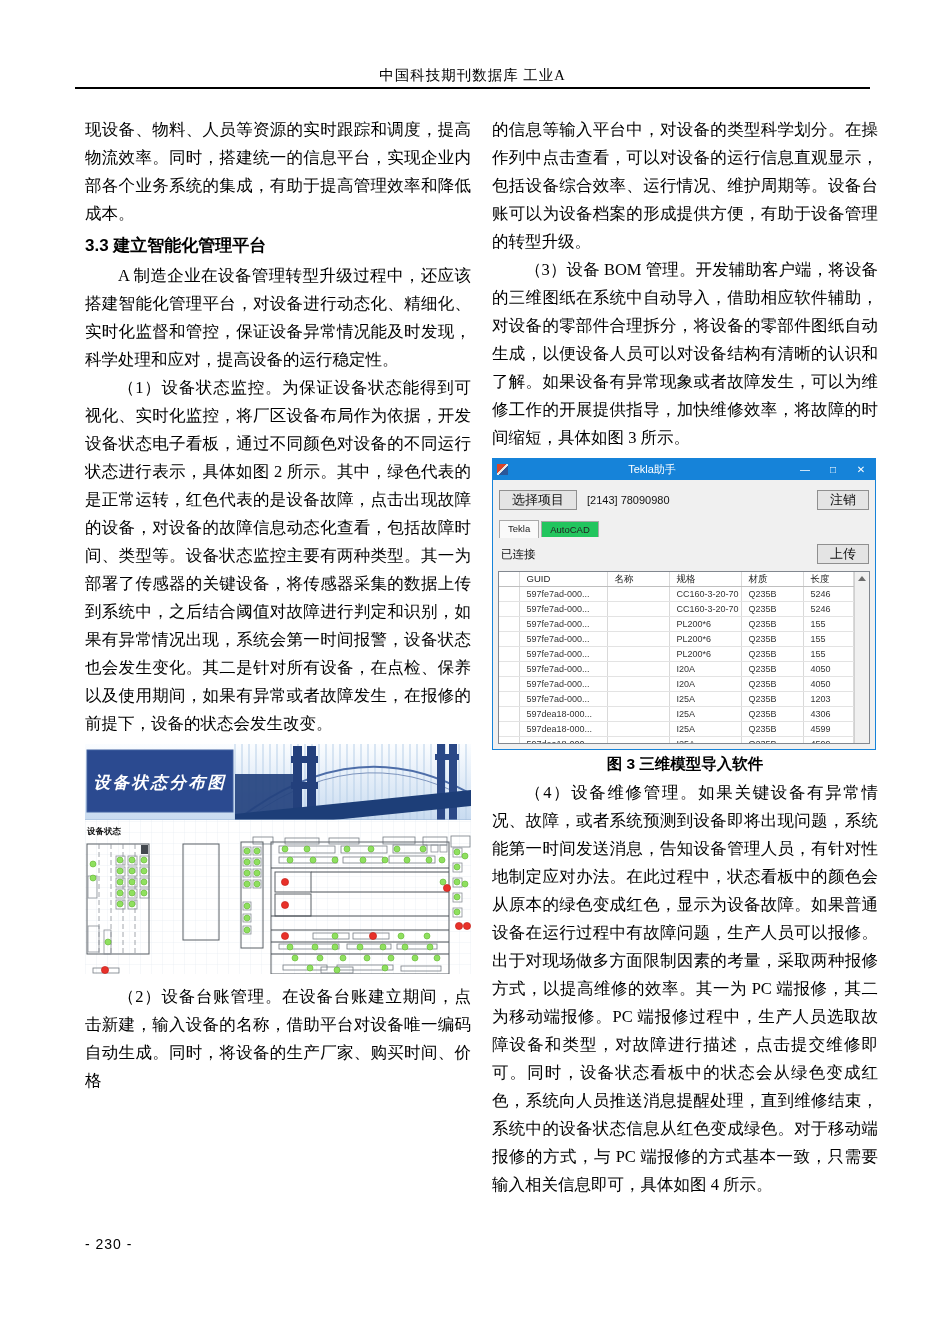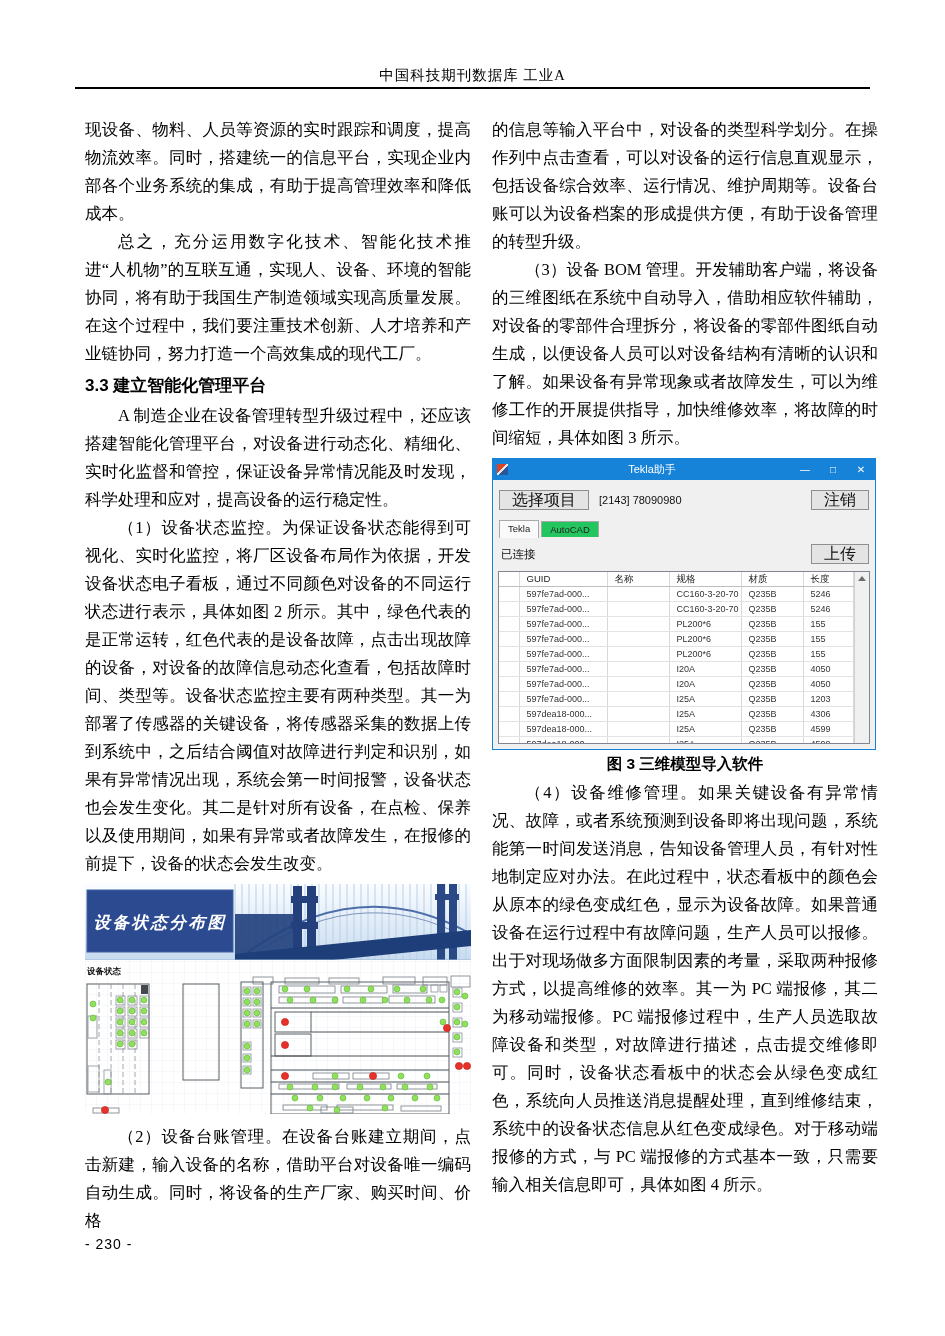--- a/index.html
+++ b/index.html
@@ -57,21 +57,21 @@
   .tk-appicon{
     width:11px;height:11px;margin:0 5px 0 4px;flex:0 0 auto;
     background:linear-gradient(135deg,#d8452a 0 45%,#e8e8e8 45% 55%,#2b579a 55% 100%);
   }
   .tk-title{flex:1 1 auto;line-height:21px;text-align:center;}
   .tk-ctrl{width:28px;text-align:center;font-size:10px;line-height:21px;cursor:default;}
   .tk-toolbar{
     display:flex;align-items:center;padding:6px 6px 4px 6px;flex:0 0 auto;
   }
   .tk-btn{
-    background:#e4e4e4;border:1px solid #8f8f8f;font-size:16px;
+    background:#e4e4e4;border:1px solid #8f8f8f;font-size:13px;
     padding:2px 12px;line-height:14px;color:#111;
   }
   .tk-project{font-size:11px;margin-left:10px;color:#111;flex:1 1 auto;}
   .tk-tabs{display:flex;align-items:flex-end;padding:2px 6px 0 6px;flex:0 0 auto;height:19px;box-sizing:border-box;text-align:right;}
   .tk-tab{
     font-size:9.5px;padding:2px 8px 1px 8px;border:1px solid #a9a9a9;border-bottom:none;
     background:#22c55e;color:#222;margin-right:2px;line-height:12px;
   }
   .tk-tab.active{background:#fafafa;position:relative;top:1px;padding-bottom:3px;}
   .tk-statusrow{
@@ -105,21 +105,20 @@
   }
 </style>
 </head>
 <body>
 
 <div class="header-title">中国科技期刊数据库  工业A</div>
 <div class="header-rule"></div>
 
 <div class="col col-left">
   <p>现设备、物料、人员等资源的实时跟踪和调度，提高物流效率。同时，搭建统一的信息平台，实现企业内部各个业务系统的集成，有助于提高管理效率和降低成本。</p>
-  <p class="indent">总之，充分运用数字化技术、智能化技术推进“人机物”的互联互通，实现人、设备、环境的智能协同，将有助于我国生产制造领域实现高质量发展。在这个过程中，我们要注重技术创新、人才培养和产业链协同，努力打造一个高效集成的现代工厂。</p>
   <h3 class="section">3.3 建立智能化管理平台</h3>
   <p class="indent">A 制造企业在设备管理转型升级过程中，还应该搭建智能化管理平台，对设备进行动态化、精细化、实时化监督和管控，保证设备异常情况能及时发现，科学处理和应对，提高设备的运行稳定性。</p>
   <p class="indent">（1）设备状态监控。为保证设备状态能得到可视化、实时化监控，将厂区设备布局作为依据，开发设备状态电子看板，通过不同颜色对设备的不同运行状态进行表示，具体如图 2 所示。其中，绿色代表的是正常运转，红色代表的是设备故障，点击出现故障的设备，对设备的故障信息动态化查看，包括故障时间、类型等。设备状态监控主要有两种类型。其一为部署了传感器的关键设备，将传感器采集的数据上传到系统中，之后结合阈值对故障进行判定和识别，如果有异常情况出现，系统会第一时间报警，设备状态也会发生变化。其二是针对所有设备，在点检、保养以及使用期间，如果有异常或者故障发生，在报修的前提下，设备的状态会发生改变。</p>
 
   
   <svg class="fig2" viewBox="0 0 386 230" xmlns="http://www.w3.org/2000/svg">
     <defs>
       <linearGradient id="sky" x1="0" y1="0" x2="0" y2="1">
         <stop offset="0" stop-color="#fbfdff"></stop>
           <stop offset="1" stop-color="#c8dbf0"></stop>

